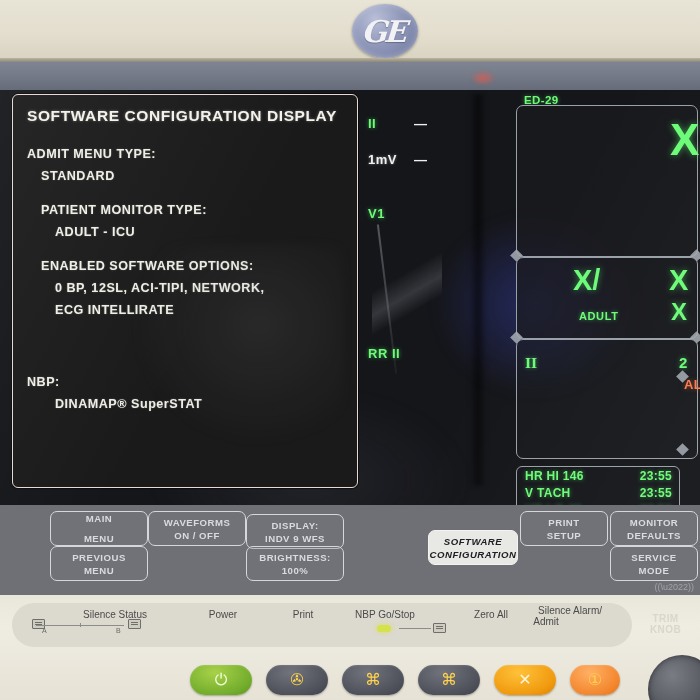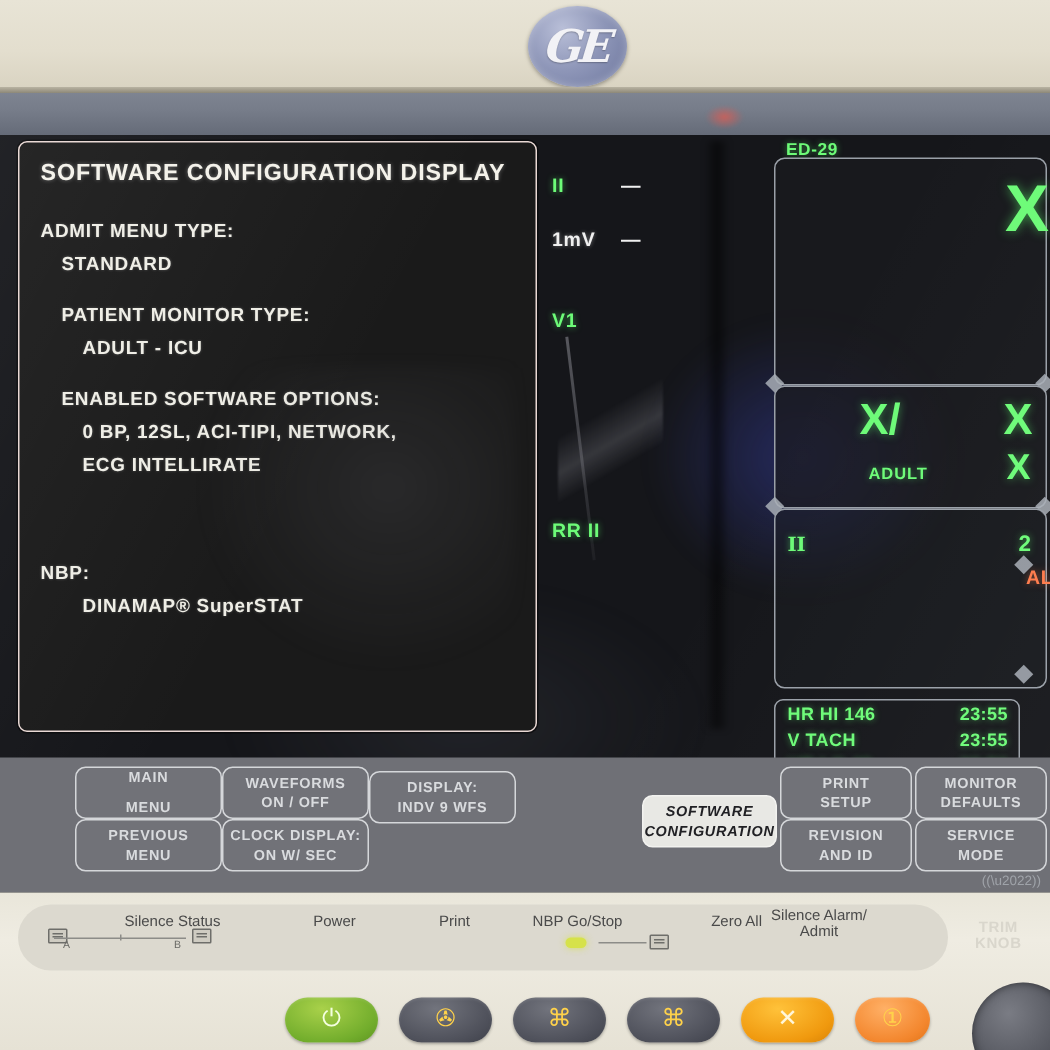--- a/index.html
+++ b/index.html
@@ -271,41 +271,37 @@
     </div>
     <div class="sk" style="left:246px;top:9px;width:96px;height:33px;">
       <div class="sk-t">DISPLAY:</div>
       <div class="sk-t">INDV 9 WFS</div>
     </div>
 
     <div class="sk" style="left:50px;top:41px;width:96px;height:33px;">
       <div class="sk-t">PREVIOUS</div>
       <div class="sk-t">MENU</div>
     </div>
-    <div class="sk" style="left:148px;top:41px;width:96px;height:33px;">
-      <div class="sk-t">CLOCK DISPLAY:</div>
-      <div class="sk-t">ON W/ SEC</div>
+    <div class="sk" style="left:246px;top:41px;width:96px;height:33px;">
+      <div class="sk-t">BRIGHTNESS:</div>
+      <div class="sk-t">100%</div>
     </div>
 
     <div class="sk sel" style="left:428px;top:25px;width:88px;height:33px;font-style:italic;">
       <div class="sk-t">SOFTWARE</div>
       <div class="sk-t">CONFIGURATION</div>
     </div>
 
     <div class="sk" style="left:520px;top:6px;width:86px;height:33px;">
       <div class="sk-t">PRINT</div>
       <div class="sk-t">SETUP</div>
     </div>
     <div class="sk" style="left:610px;top:6px;width:86px;height:33px;">
       <div class="sk-t">MONITOR</div>
       <div class="sk-t">DEFAULTS</div>
-    </div>
-    <div class="sk" style="left:520px;top:41px;width:86px;height:33px;">
-      <div class="sk-t">REVISION</div>
-      <div class="sk-t">AND ID</div>
     </div>
     <div class="sk" style="left:610px;top:41px;width:86px;height:33px;">
       <div class="sk-t">SERVICE</div>
       <div class="sk-t">MODE</div>
     </div>
 
     <div class="wifi">((\u2022))</div>
   </div>
 
   <div class="hw">
@@ -320,21 +316,21 @@
     <div class="dl" style="left:116px;top:32px;">B</div>
 
     <div class="hw-lbl" style="left:178px;top:14px;width:90px;">Power</div>
     <div class="pwr-led"></div>
     <div class="pwr-line"></div>
     <div class="batt" style="left:433px;top:28px;"></div>
 
     <div class="hw-lbl" style="left:258px;top:14px;width:90px;">Print</div>
     <div class="hw-lbl" style="left:330px;top:14px;width:110px;">NBP Go/Stop</div>
     <div class="hw-lbl" style="left:418px;top:14px;width:90px;text-align:right;">Zero All</div>
-    <div class="hw-lbl two" style="left:490px;top:10px;width:112px;">Silence Alarm/</div>
+    <div class="hw-lbl two" style="left:490px;top:10px;width:112px;text-align:right;">Silence Alarm/</div>
     <div class="hw-lbl two" style="left:490px;top:21px;width:112px;">Admit</div>
 
     <div class="trim">
       <div>TRIM</div>
       <div>KNOB</div>
     </div>
     <div class="knob"></div>
 
     <div class="hwbtn green" style="left:190px;top:70px;">
       <span class="gl">⏻</span>

